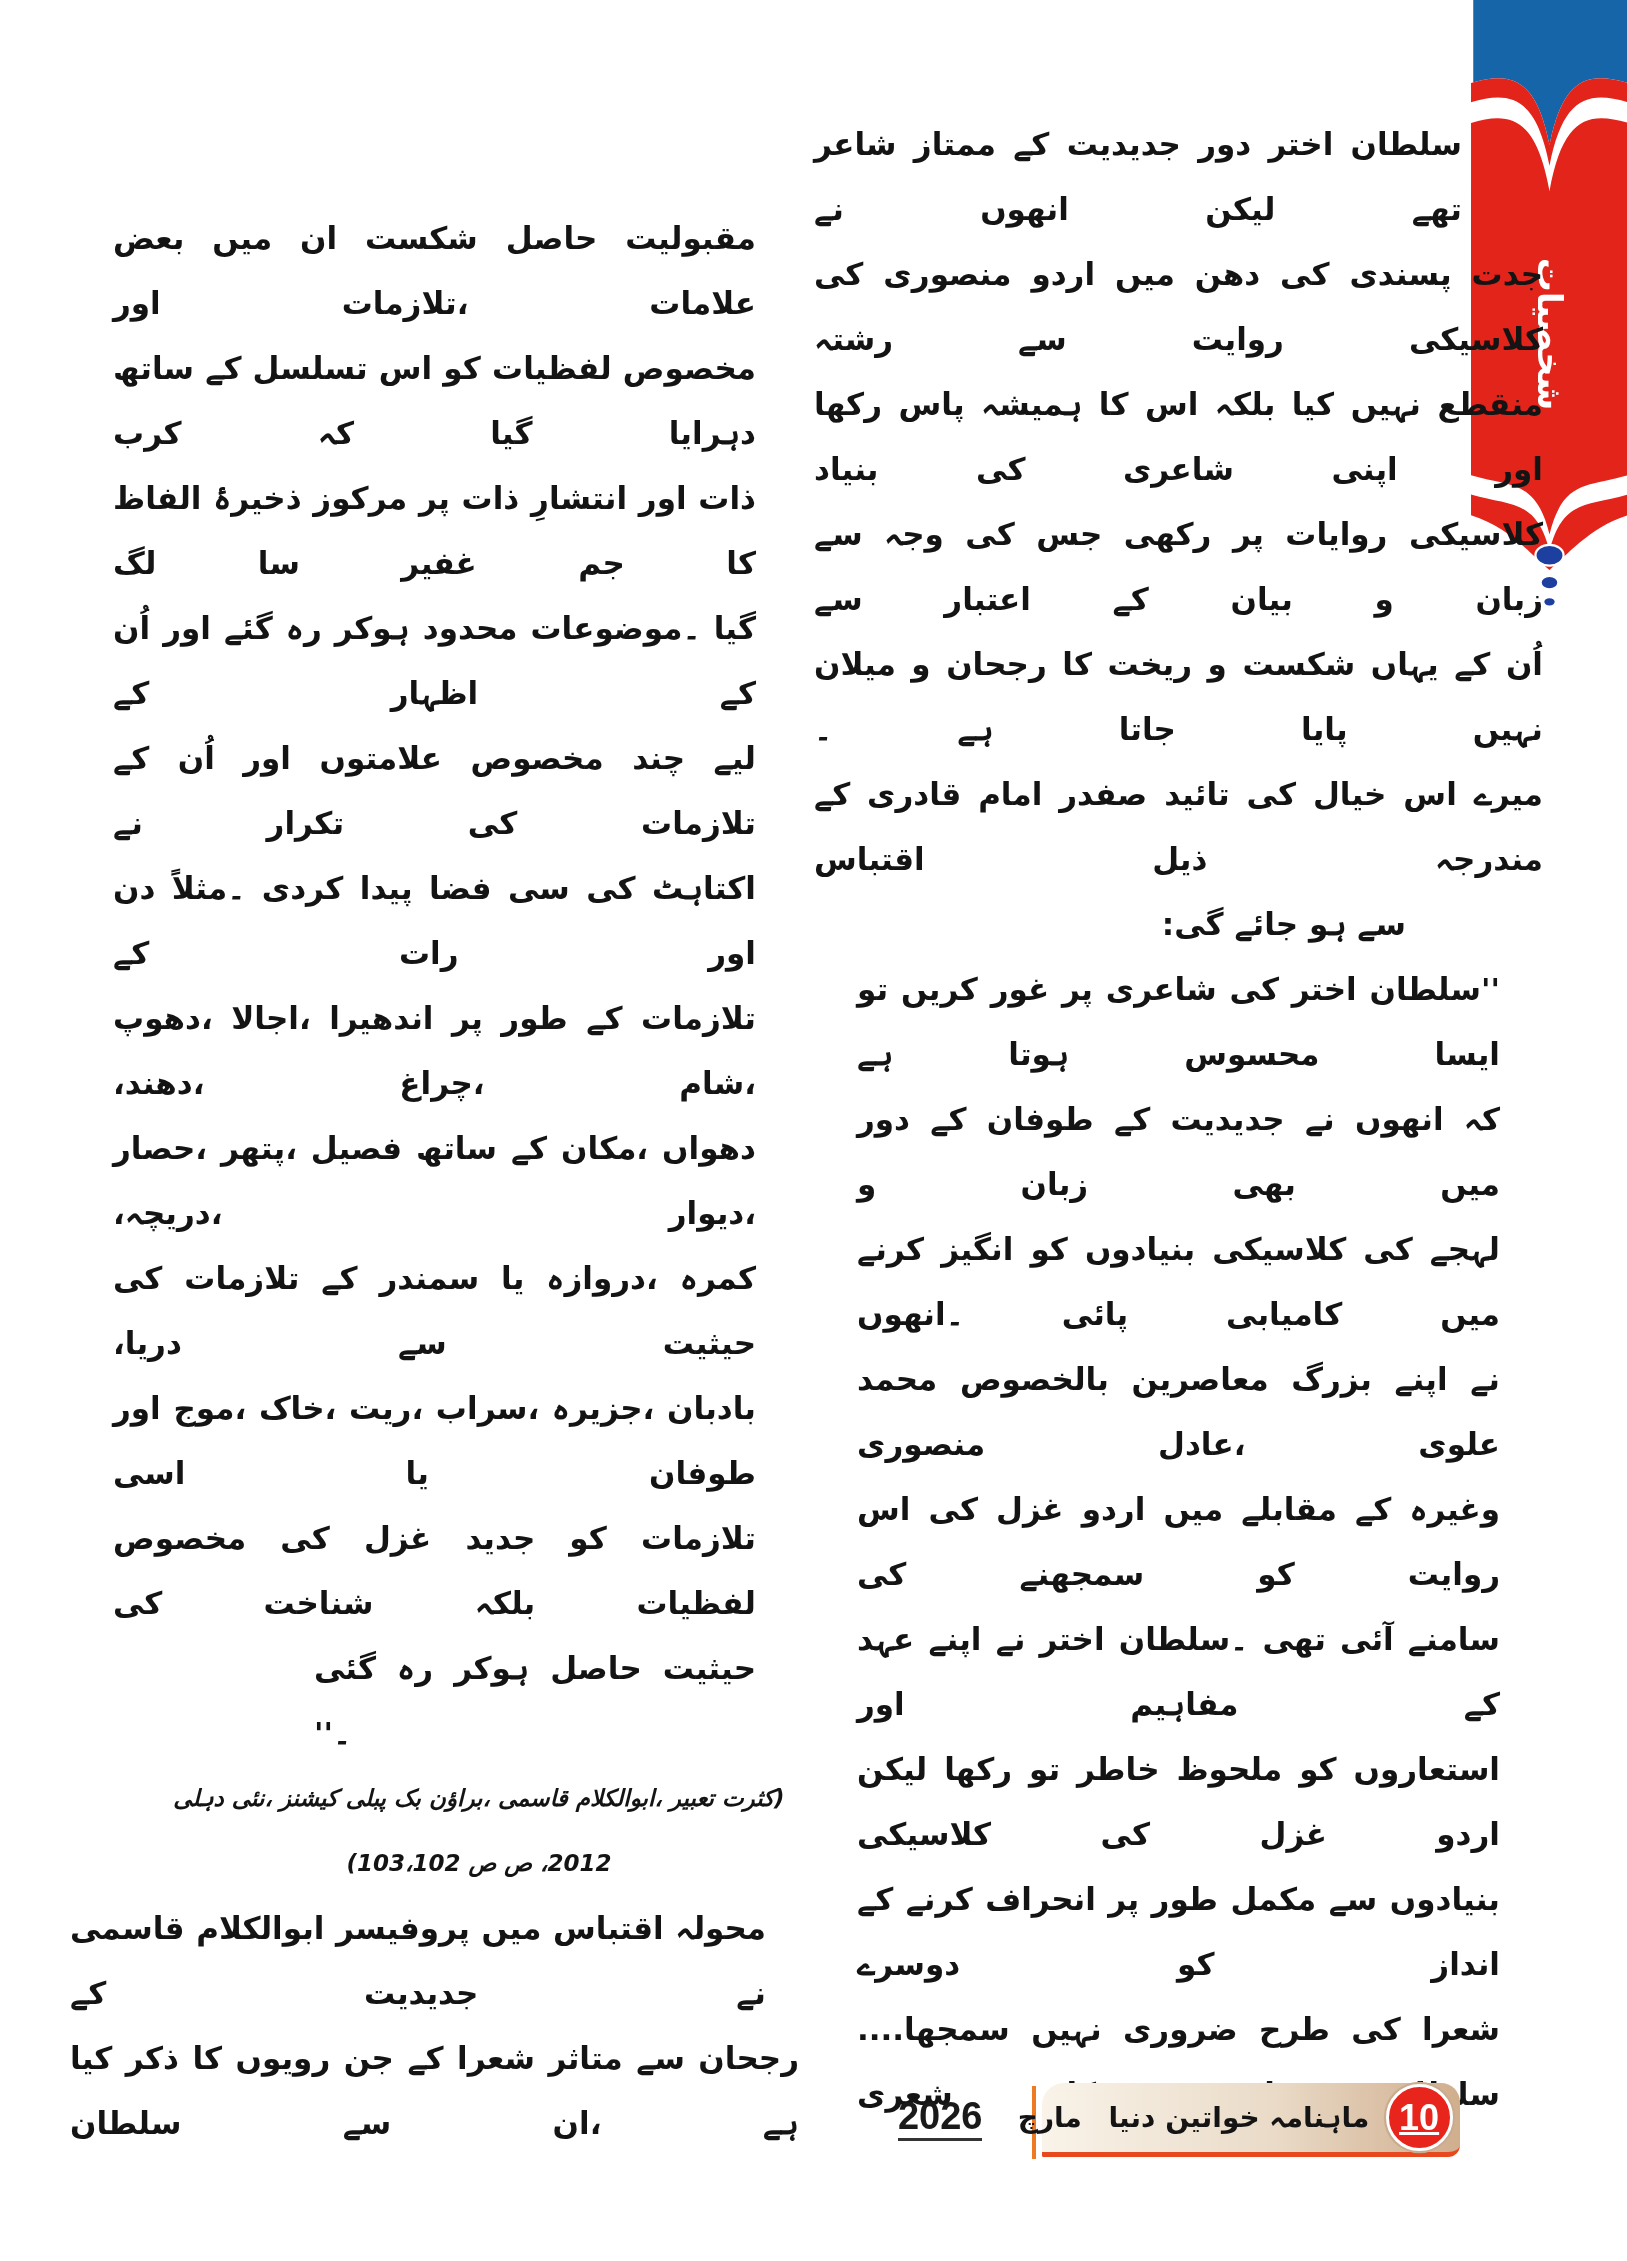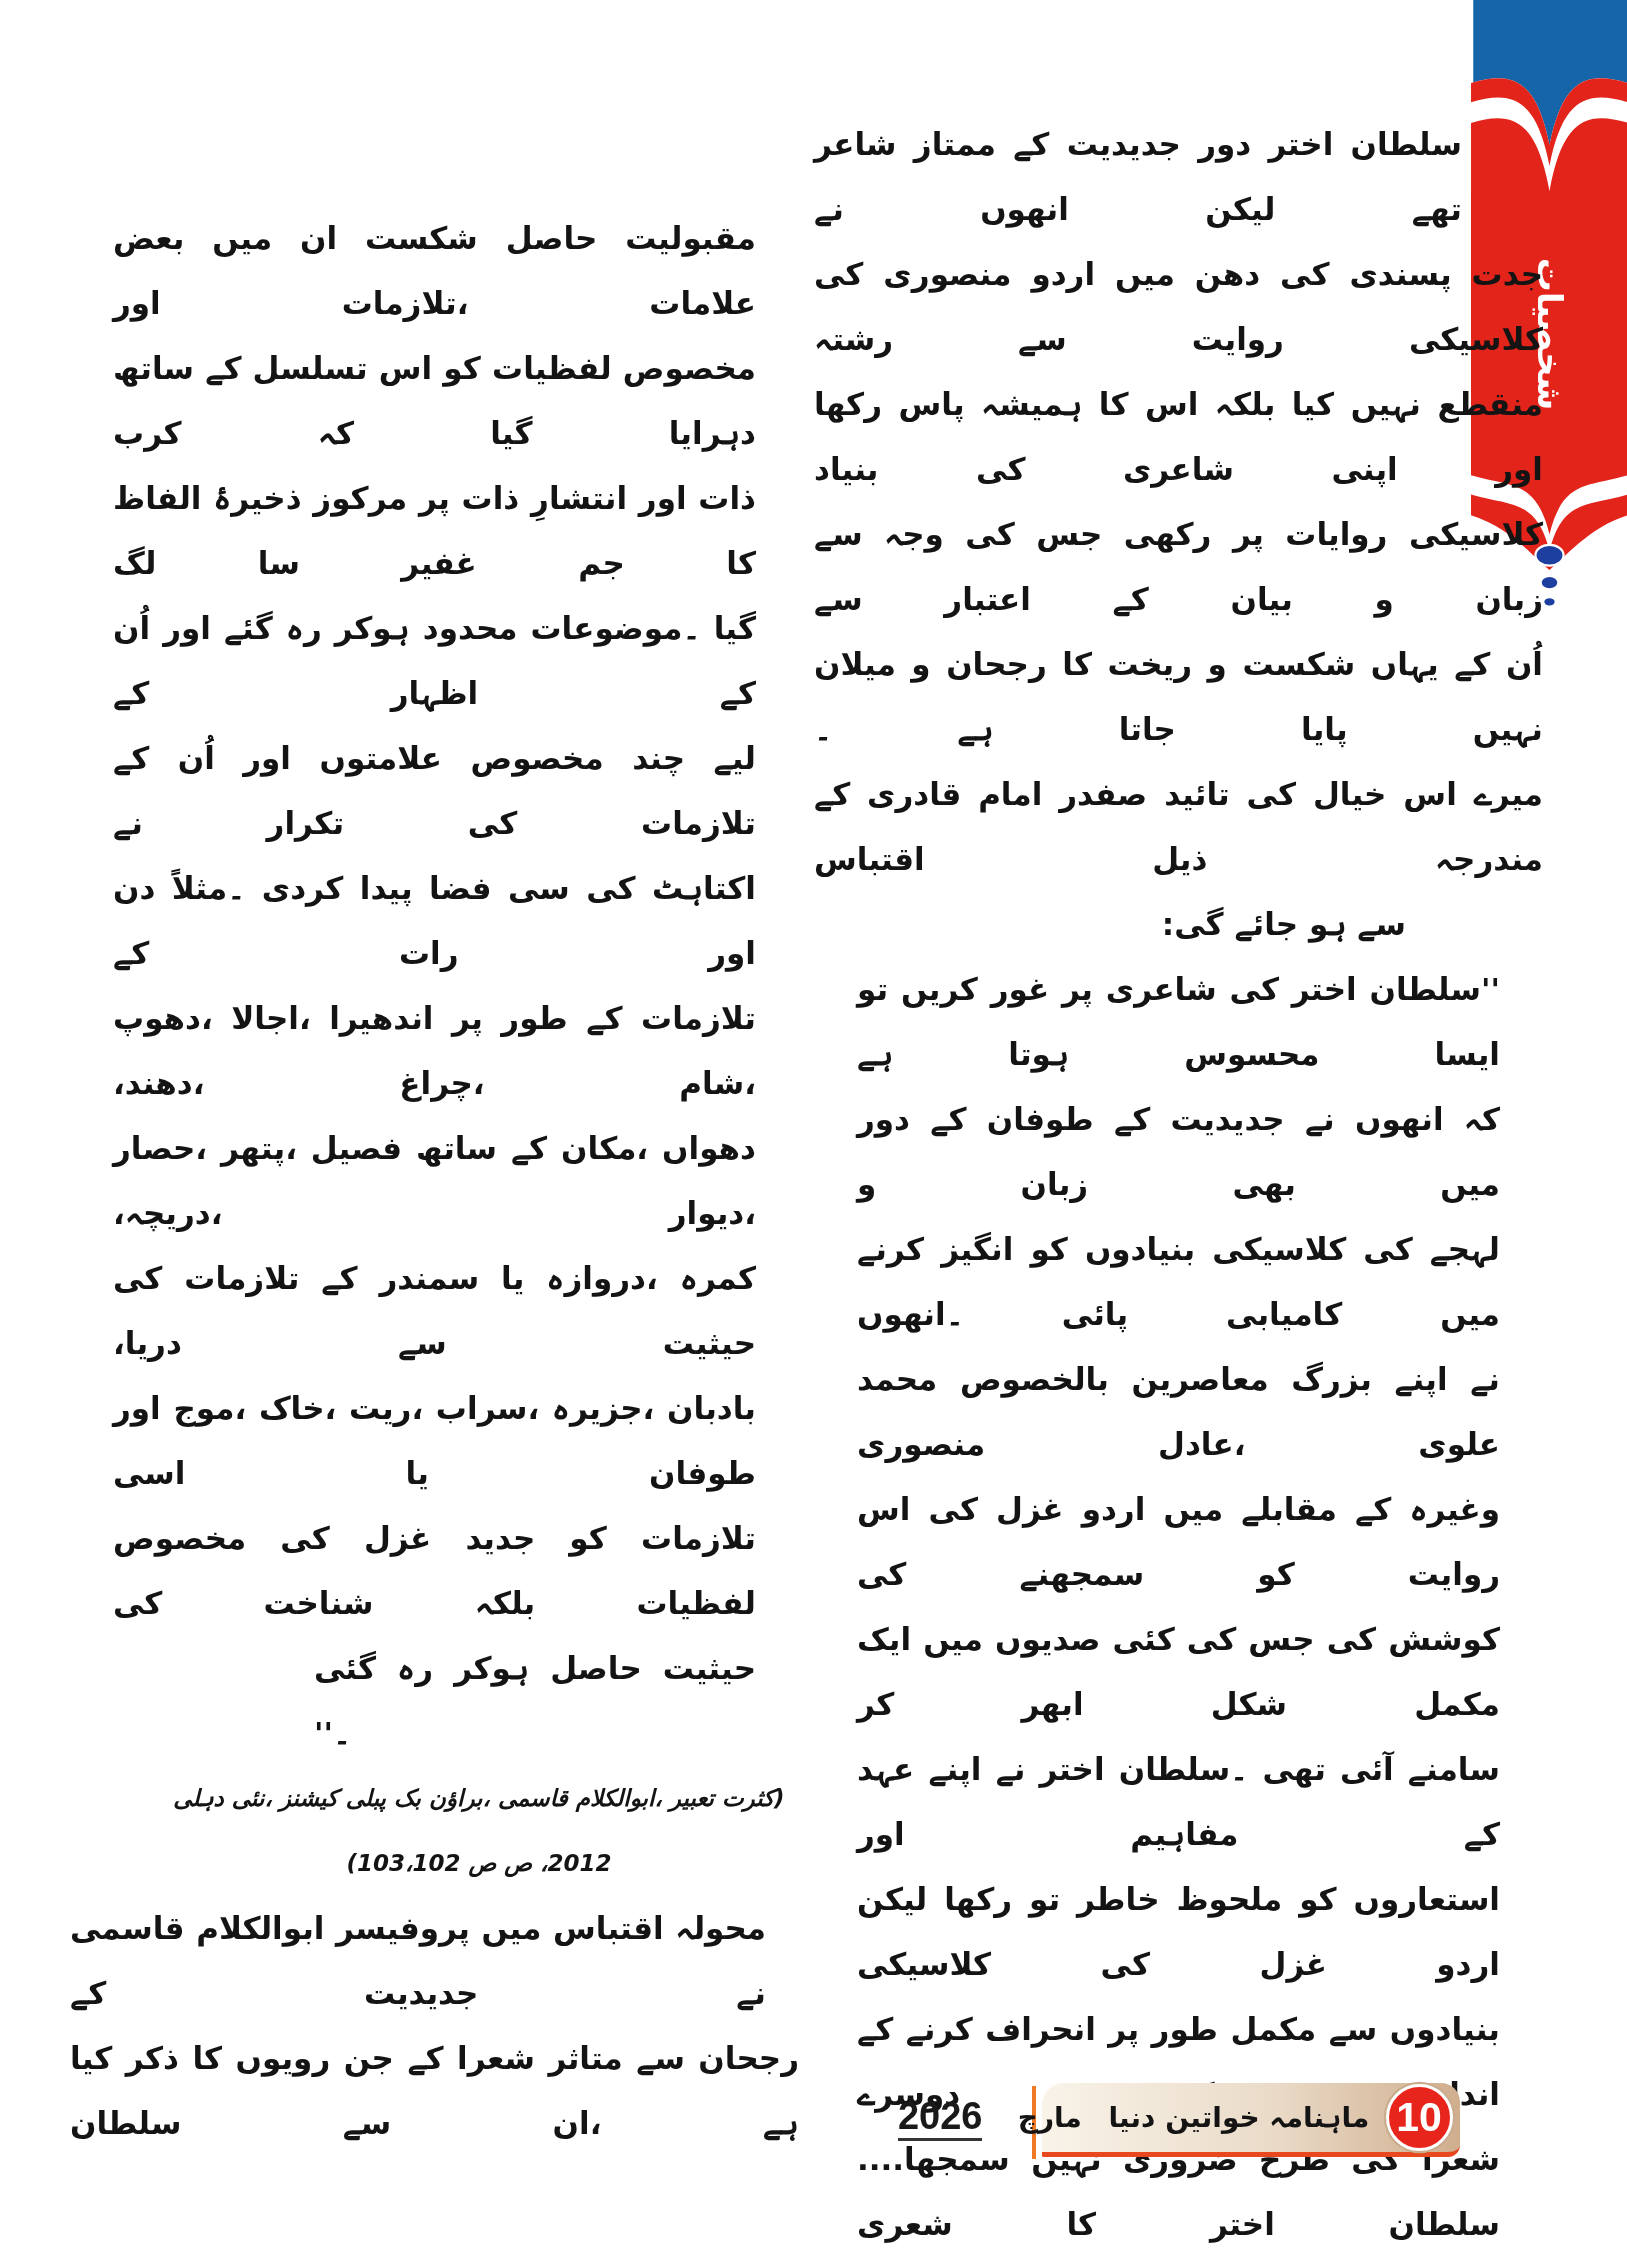--- a/index.html
+++ b/index.html
@@ -53,21 +53,21 @@
   }
   .page-circle {
     width:61px; height:61px; border-radius:50%;
     background:#e8251c; border:3.7px solid #ffffff;
     box-shadow:0 0 0 2.2px #c9ab8e;
     display:flex; align-items:center; justify-content:center;
     flex:0 0 auto;
   }
   .page-circle span {
     color:#ffffff; font-family:"Liberation Sans", sans-serif;
-    font-size:41px; font-weight:bold;
+    font-size:36px; font-weight:bold;text-decoration:underline;
   }
   .footer-mag   { font-size:28px; font-weight:bold; white-space:nowrap; }
   .footer-month { font-size:28px; font-weight:bold; margin-right:10.4px; white-space:nowrap; }
   .footer-year  {
     font-family:"Liberation Sans", sans-serif; direction:ltr;
     font-size:38px; font-weight:bold; color:#1a1a1a;
     border-bottom:3.7px solid #333; line-height:43px; margin-right:19px;
   }
 </style>
 </head>
@@ -95,21 +95,20 @@
       <div class="line">منقطع نہیں کیا بلکہ اس کا ہمیشہ پاس رکھا اور اپنی شاعری کی بنیاد</div>
       <div class="line">کلاسیکی روایات پر رکھی جس کی وجہ سے زبان و بیان کے اعتبار سے</div>
       <div class="line">اُن کے یہاں شکست و ریخت کا رجحان و میلان نہیں پایا جاتا ہے ۔</div>
       <div class="line">میرے اس خیال کی تائید صفدر امام قادری کے مندرجہ ذیل اقتباس</div>
       <div class="line start">سے ہو جائے گی:</div>
       <div class="line quote">''سلطان اختر کی شاعری پر غور کریں تو ایسا محسوس ہوتا ہے</div>
       <div class="line quote">کہ انھوں نے جدیدیت کے طوفان کے دور میں بھی زبان و</div>
       <div class="line quote">لہجے کی کلاسیکی بنیادوں کو انگیز کرنے میں کامیابی پائی ۔انھوں</div>
       <div class="line quote">نے اپنے بزرگ معاصرین بالخصوص محمد علوی ،عادل منصوری</div>
       <div class="line quote">وغیرہ کے مقابلے میں اردو غزل کی اس روایت کو سمجھنے کی</div>
-      <div class="line quote">کوشش کی جس کی کئی صدیوں میں ایک مکمل شکل ابھر کر</div>
       <div class="line quote">سامنے آئی تھی ۔سلطان اختر نے اپنے عہد کے مفاہیم اور</div>
       <div class="line quote">استعاروں کو ملحوظ خاطر تو رکھا لیکن اردو غزل کی کلاسیکی</div>
       <div class="line quote">بنیادوں سے مکمل طور پر انحراف کرنے کے انداز کو دوسرے</div>
       <div class="line quote">شعرا کی طرح ضروری نہیں سمجھا.... سلطان اختر کا شعری</div>
     </div>
 
   <div class="col col-second">
       <div class="line quote">مقبولیت حاصل شکست ان میں بعض علامات ،تلازمات اور</div>
       <div class="line quote">مخصوص لفظیات کو اس تسلسل کے ساتھ دہرایا گیا کہ کرب</div>
       <div class="line quote">ذات اور انتشارِ ذات پر مرکوز ذخیرۂ الفاظ کا جم غفیر سا لگ</div>

